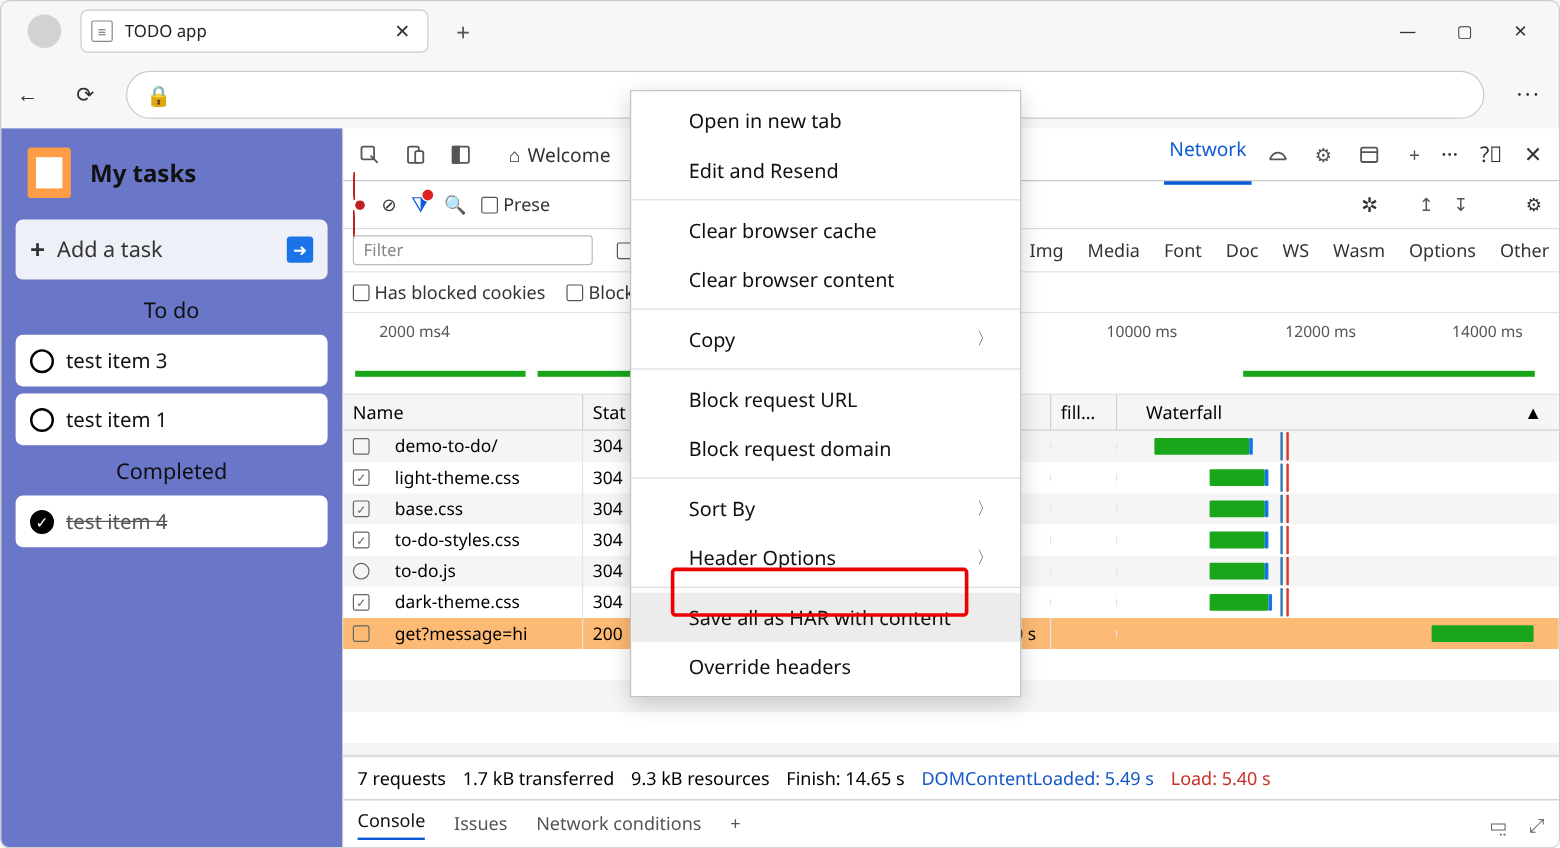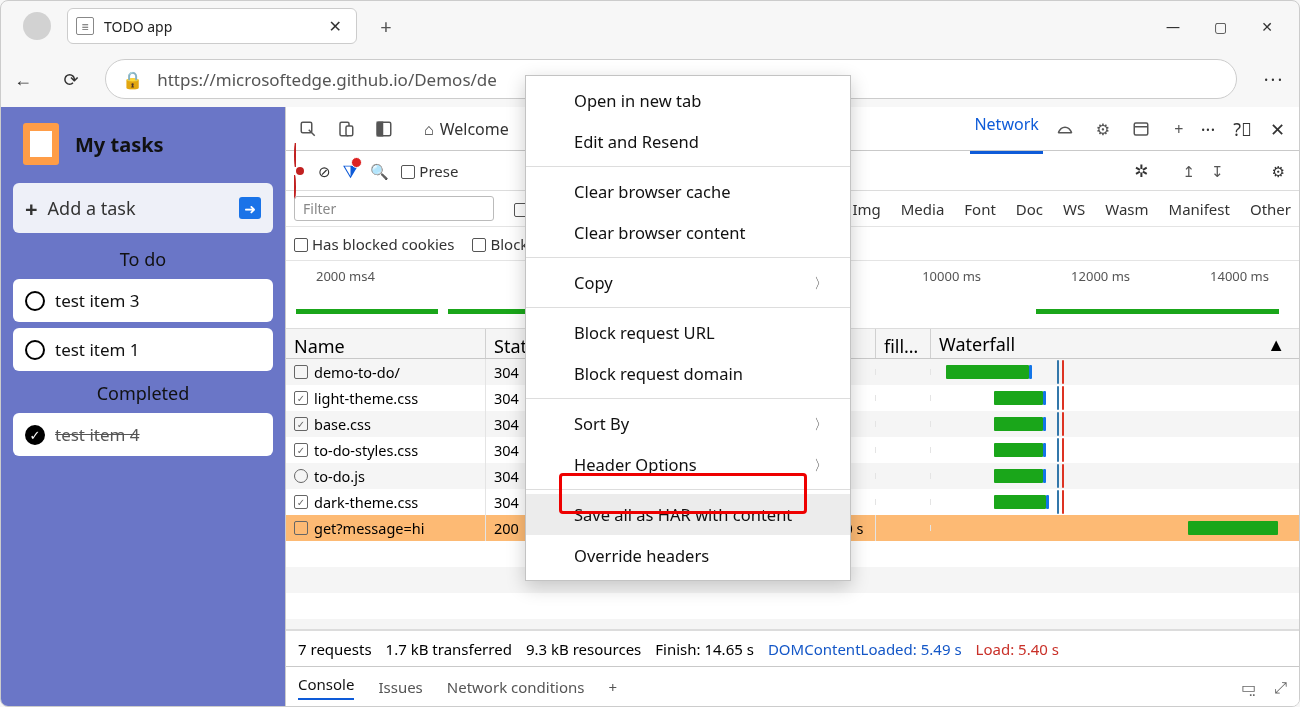--- a/index.html
+++ b/index.html
@@ -63,30 +63,30 @@
   .dt-row3 .filter-input { border:1px solid #bbb; border-radius:3px; padding:2px 8px; width:200px; color:#888; font-size:14px; }
   .dt-row3 .ftab { padding:2px 0; }
 
   .dt-row4 { display:flex; align-items:center; height:34px; border-bottom:1px solid #e4e4e4; padding: 0 8px; gap:18px; font-size:15px; color:#333; }
 
   .timeline { height: 68px; border-bottom:1px solid #dcdcdc; position:relative; }
   .timeline .ticks { display:flex; justify-content:space-between; padding:6px 30px 0; font-size:13px; color:#555; }
   .timeline .bars { position:absolute; top:48px; left:0; right:0; height:8px; }
   .timeline .bars span { position:absolute; height:5px; background:#1aa61a; }
 
-  .table-head { display:flex; height:30px; border-bottom:1px solid #c8c8c8; font-size:18px; background:#f5f5f5; }
+  .table-head { display:flex; height:30px; border-bottom:1px solid #c8c8c8; font-size:15px; background:#f5f5f5; }
   .table-head > div { padding:5px 8px; border-right:1px solid #d0d0d0; }
   .col-name { width:200px; } .col-stat { width:60px; } .col-type { width:90px; } .col-init { width:120px; } .col-size { width:60px; } .col-time { width:60px; flex-shrink:0; }
-  .col-fill { width:55px; } .col-wf { flex:1; display:flex; align-items:center; justify-content:space-between; padding-right:14px !important; border-right:none !important; }
+  .col-fill { width:55px; } .col-wf { flex:1; display:flex; align-items:center; justify-content:space-between; padding-right:14px !important; border-right:none !important;margin-left:16px; }
 
   .rows { flex: 0 0 auto; }
   .rowr { display:flex; height:26px; font-size:14.5px; align-items:center; }
   .rowr:nth-child(odd){ background:#f5f5f5; }
   .rowr > div { padding:3px 8px; border-right:1px solid #e4e4e4; overflow:hidden; white-space:nowrap; }
-  .rowr .col-name { display:flex; align-items:center; gap:6px; }
+  .rowr .col-name { display:flex; align-items:center; gap:21px; }
   .ficon { width:14px; height:14px; border:1.2px solid #666; border-radius:2px; display:inline-block; position:relative; }
   .ficon.css::after { content:"✓"; position:absolute; inset:0; font-size:10px; text-align:center; line-height:12px; color:#666; }
   .rowr .col-init.link { color:#0e49b5; text-decoration:underline; }
   .wf-bar { position:relative; height:18px; flex:1; }
   .wf-bar span { position:absolute; height:14px; top:2px; background:#1aa61a; border-radius:1px; }
   .wf-bar .blue-edge { position:absolute; width:3px; background:#1375e8; height:14px; top:2px; }
   .wf-bar .redline { position:absolute; width:2px; background:#d32; height:24px; top:-3px; }
   .wf-bar .blueline { position:absolute; width:2px; background:#37a; height:24px; top:-3px; }
 
   .blank-rows { flex:1; background:repeating-linear-gradient(#fff 0 26px, #f5f5f5 26px 52px); border-bottom:1px solid #dcdcdc; }
@@ -122,21 +122,20 @@
     <span>▢</span>
     <span>✕</span>
   </div>
 </div>
 
 <div class="toolbar">
   <span class="tbtn">←</span>
   <span class="tbtn">⟳</span>
   <div class="addrwrap">
     <span class="lock">🔒</span>
-    <span>https://microsoftedge.github.io/Demos/de</span>
   </div>
   <span class="menu-btn">···</span>
 </div>
 
 <div class="split">
 
   <aside class="app">
     <div class="heading">
       <span class="logo"></span>
       <h1>My tasks</h1>
@@ -234,21 +233,21 @@
         <span class="filter-input">Filter</span>
         <span><span class="chk"></span></span>
         <span style="flex:1"></span>
         <span class="ftab">CSS</span>
         <span class="ftab">Img</span>
         <span class="ftab">Media</span>
         <span class="ftab">Font</span>
         <span class="ftab">Doc</span>
         <span class="ftab">WS</span>
         <span class="ftab">Wasm</span>
-        <span class="ftab">Manifest</span>
+        <span class="ftab">Options</span>
         <span class="ftab">Other</span>
       </div>
 
       <div class="dt-row4">
         <span><span class="chk"></span><span>Has blocked cookies</span></span>
         <span><span class="chk"></span><span>Block</span></span>
       </div>
 
       <div class="timeline">
         <div class="ticks">

